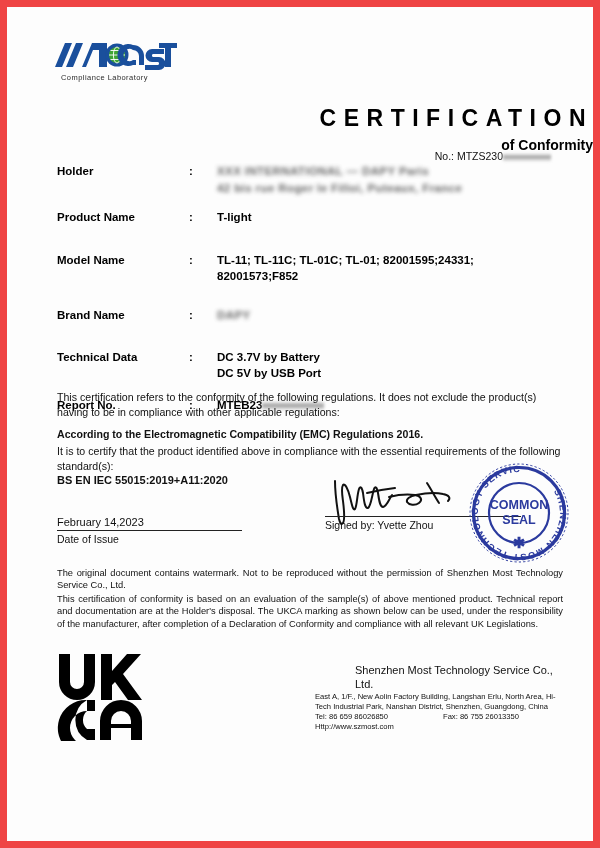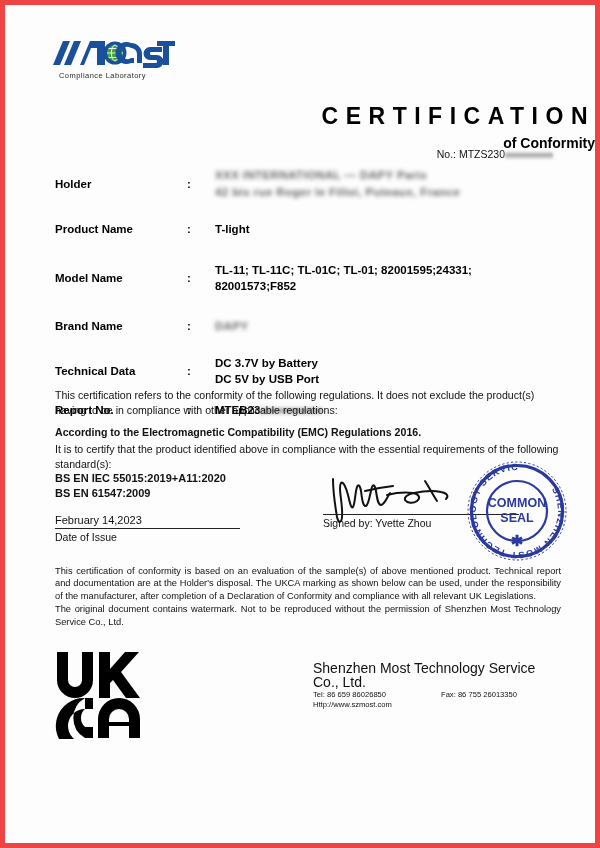--- a/index.html
+++ b/index.html
@@ -7,21 +7,21 @@
     width:600px;height:848px;
     background:#ffffff;
     font-family:"Liberation Sans", sans-serif;
     color:#111111;
     position:relative;
     overflow:hidden;
   }
   .page{
     position:absolute;inset:0;
     background:#fdfdfd;
-    border:5px solid #ef4444;
+    border:7px solid #ef4444;
     box-sizing:border-box;
   }
 
   
   .logo-block{position:absolute;left:48px;top:34px;width:125px;height:48px;}
   .logo-mark{position:relative;width:122px;height:30px;}
   .logo-mark svg{display:block;}
   .logo-sub{
     font-size:7.5px;letter-spacing:.45px;color:#2b2b2b;
     margin-top:2px;padding-left:6px;
@@ -45,21 +45,21 @@
     font-size:10.5px;color:#111;white-space:nowrap;padding-left:11px;
   }
   .redact{
     display:inline-block;vertical-align:middle;
     background:linear-gradient(180deg,#fff 0%,#cfcfcf 22%,#8f8f8f 45%,#bdbdbd 62%,#fff 100%);
     filter:blur(1.6px);opacity:.92;border-radius:1px;
   }
 
   
   .fields{position:absolute;left:50px;top:156px;width:512px;}
-  .row{display:flex;align-items:center;margin-bottom:0;}
+  .row{display:flex;align-items:flex-start;margin-bottom:0;}
   .row .lbl{
     width:132px;flex:0 0 132px;
     font-size:11.5px;font-weight:bold;color:#000;line-height:16px;
   }
   .row .colon{
     width:28px;flex:0 0 28px;
     font-size:11.5px;font-weight:bold;color:#000;line-height:16px;
   }
   .row .val{
     flex:1;font-size:11.5px;font-weight:bold;color:#000;line-height:16px;
@@ -121,21 +121,21 @@
   .disclaimer p{margin:0;}
   .disclaimer p + p{margin-top:1px;}
 
   
   .ukca{position:absolute;left:50px;top:646px;width:120px;}
   .ukca svg{display:block;}
   .company{
     position:absolute;left:308px;top:656px;width:250px;
     color:#111;
   }
-  .company .cname{font-size:14px;line-height:14px;margin-bottom:1px;}
+  .company .cname{font-size:11px;line-height:14px;margin-bottom:1px;margin-left:40px;}
   .company .caddr{font-size:7.6px;line-height:9.6px;}
   .company .ccontact{
     font-size:7.6px;line-height:9.6px;margin-top:1px;
     display:flex;
   }
   .company .ccontact .tel{width:128px;}
   .company .cweb{font-size:7.6px;line-height:9.6px;}
 </style>
 </head>
 <body>
@@ -235,21 +235,20 @@
   </div>
 
   <div class="body1">
     <span>This certification refers to the conformity of the following regulations. It does not exclude the product(s) having to be in compliance with other applicable regulations:</span>
     <span class="bold-line">According to the Electromagnetic Compatibility (EMC) Regulations 2016.</span>
   </div>
 
   <div class="body2">
     <span>It is to certify that the product identified above in compliance with the essential requirements of the following standard(s):</span>
     <span class="std">BS EN IEC 55015:2019+A11:2020</span>
-    <span class="std">BS EN 61547:2009</span>
   </div>
 
   <div class="signature">
     <svg width="180" height="52" viewBox="0 0 180 52" xmlns="http://www.w3.org/2000/svg">
       <g fill="none" stroke="#111" stroke-width="2" stroke-linecap="round">
         <path d="M8,6 C8,18 10,32 12,44 C13,48 14,50 16,48 C18,45 17,34 16,26 C15,19 14,13 16,10 C18,8 21,14 23,22 C25,30 26,36 28,34 C30,31 30,20 32,14 C33,11 35,12 36,18 C37,26 38,34 41,33 C44,31 45,20 47,14 C48,11 50,12 51,18 C52,25 53,32 56,32 C60,31 62,24 65,20"></path>
         <path d="M40,18 C48,16 58,14 68,13"></path>
         <path d="M62,22 C70,20 80,19 88,20 C94,21 96,25 92,28 C88,31 82,30 80,27 C79,24 83,21 89,20 C98,18 108,17 116,19 C122,20 124,23 121,26"></path>
         <path d="M100,8 C104,14 108,22 112,28"></path>
       </g>
@@ -281,41 +280,42 @@
       <text font-family="'Liberation Sans', sans-serif" font-size="9.2" font-weight="bold" fill="#2b3a9e" letter-spacing="1.1">
         <textPath href="#arcCircle" startOffset="16%">SHENZHEN MOST TECHNOLOGY SERVICE CO.,LTD</textPath>
       </text>
       <text x="54" y="50" text-anchor="middle" font-family="'Liberation Sans', sans-serif" font-size="12.5" font-weight="bold" fill="#2b3a9e">COMMON</text>
       <text x="54" y="65" text-anchor="middle" font-family="'Liberation Sans', sans-serif" font-size="12.5" font-weight="bold" fill="#2b3a9e">SEAL</text>
       <text x="54" y="89" text-anchor="middle" font-family="'Liberation Sans', sans-serif" font-size="15" font-weight="bold" fill="#2b3a9e">✱</text>
     </svg>
   </div>
 
   <div class="disclaimer">
+    <p>The original document contains watermark. Not to be reproduced without the permission of Shenzhen Most Technology Service Co., Ltd.</p>
     <p>This certification of conformity is based on an evaluation of the sample(s) of above mentioned product. Technical report and documentation are at the Holder's disposal. The UKCA marking as shown below can be used, under the responsibility of the manufacturer, after completion of a Declaration of Conformity and compliance with all relevant UK Legislations.</p>
-    <p>The original document contains watermark. Not to be reproduced without the permission of Shenzhen Most Technology Service Co., Ltd.</p>
   </div>
 
   <div class="ukca">
     <svg width="115" height="88" viewBox="0 0 115 88" xmlns="http://www.w3.org/2000/svg">
       <g fill="#000000">
 
         <path d="M2,1 h11 v28 a7,7 0 0,0 14,0 v-28 h11 v28 a18,18 0 0,1 -36,0z"></path>
 
         <path d="M44,1 h11 v17 l15,-17 h14 l-18,20 l19,26 h-14 l-13,-18 l-3,3 v15 h-11z"></path>
 
         <path d="M30,47 a23,23 0 0,0 0,40 h8 v-11 h-8 a12,12 0 0,1 0,-18 h8 v-11z M2,67 a28,28 0 0,1 28,-20 v11 a17,17 0 0,0 0,34 v11 a28,28 0 0,1 -28,-36z"></path>
 
         <path d="M64,47 a21,21 0 0,1 21,21 v19 h-11 v-12 h-20 v12 h-11 v-19 a21,21 0 0,1 21,-21z m0,11 a10,10 0 0,0 -10,10 v3 h20 v-3 a10,10 0 0,0 -10,-10z"></path>
       </g>
     </svg>
   </div>
 
   <div class="company">
     <div class="cname">Shenzhen Most Technology Service Co., Ltd.</div>
+    <div class="caddr">East A, 1/F., New Aolin Factory Building, Langshan Erlu, North Area, Hi-Tech Industrial Park, Nanshan District, Shenzhen, Guangdong, China</div>
     <div class="ccontact">
       <span class="tel">Tel: 86 659 86026850</span>
       <span>Fax: 86 755 26013350</span>
     </div>
     <div class="cweb">Http://www.szmost.com</div>
   </div>
 
 </div>
 
 </body></html>

